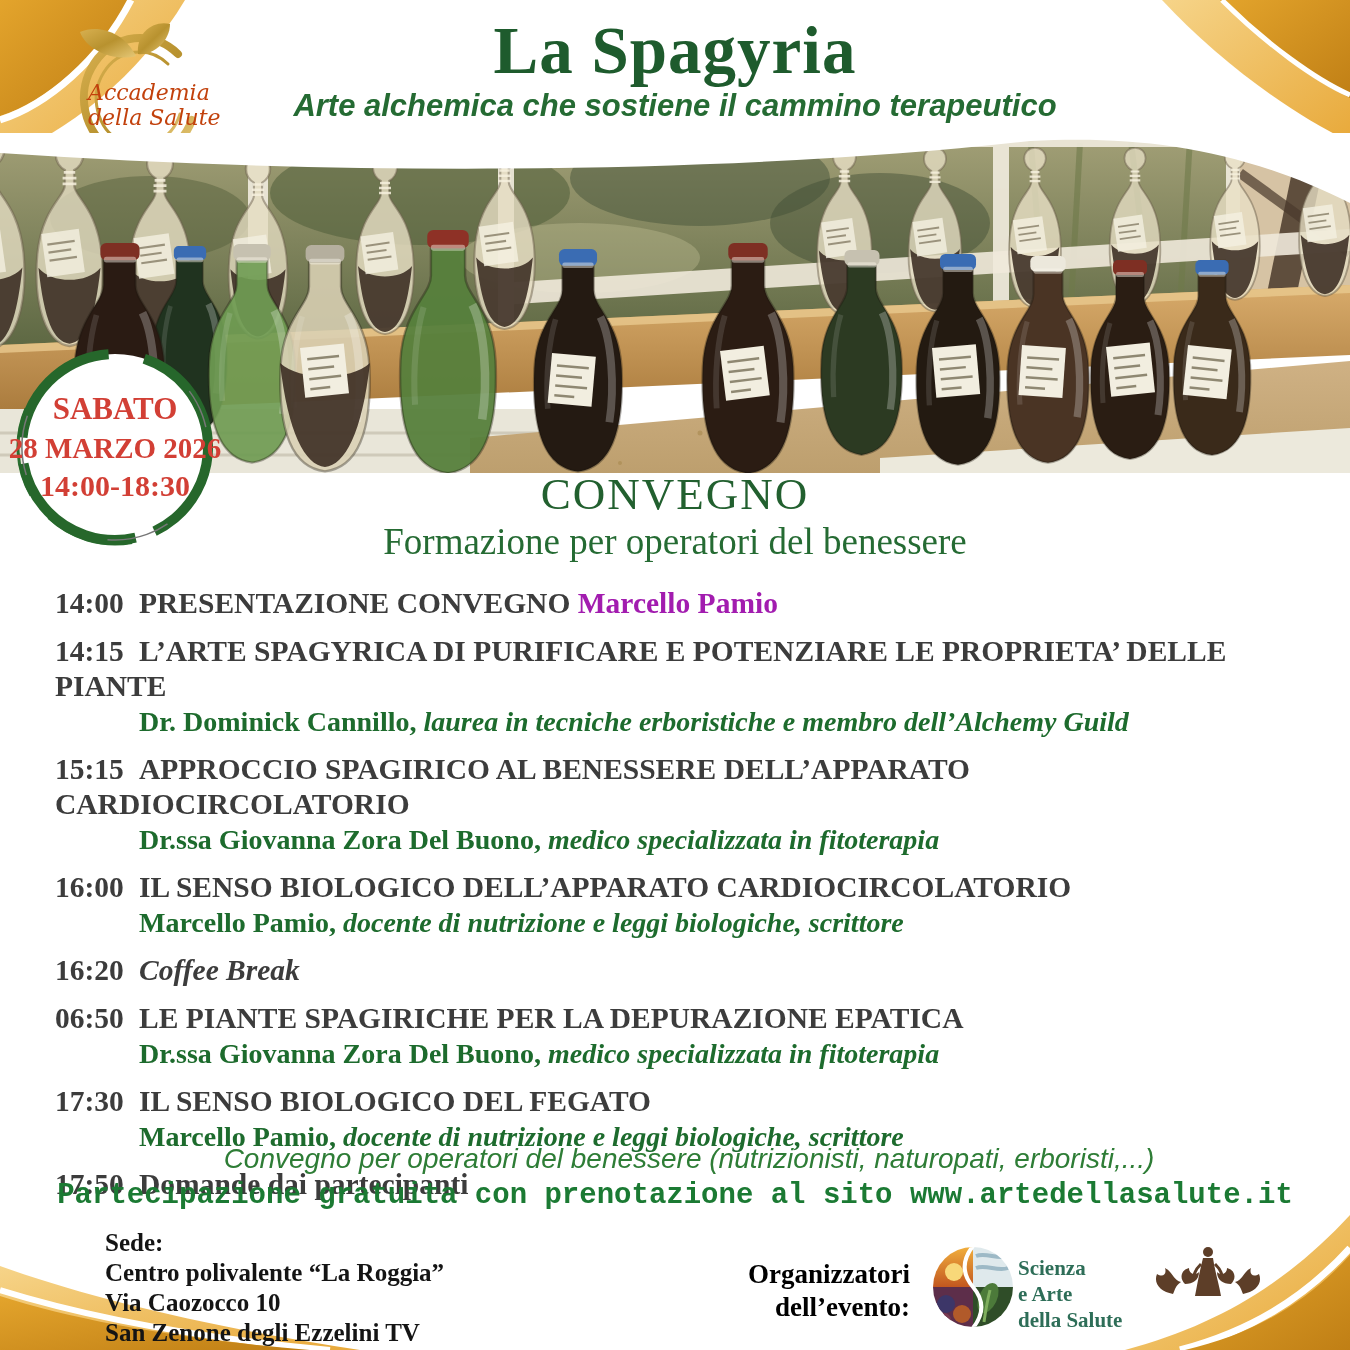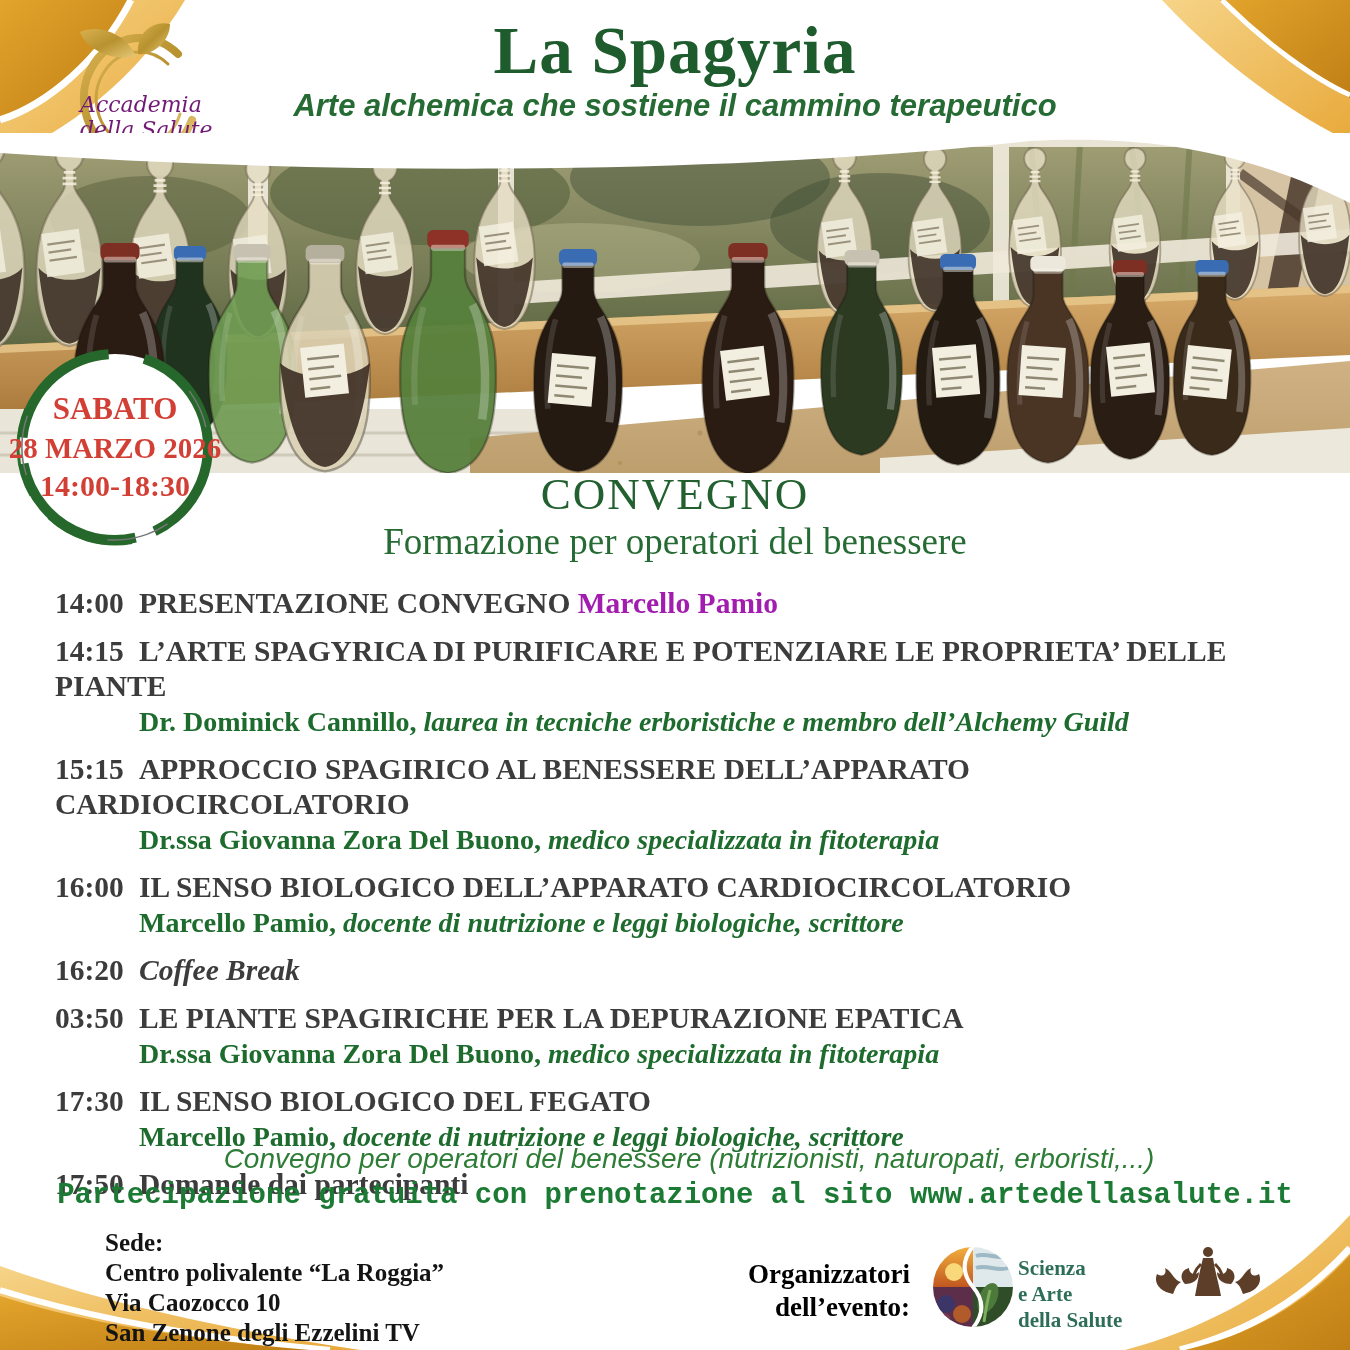--- a/index.html
+++ b/index.html
@@ -4,22 +4,22 @@
 <style>
   html,body{margin:0;padding:0;background:#888;}
   .page{position:relative;width:1350px;height:1350px;margin:0 auto;background:#ffffff;overflow:hidden;
         font-family:"Liberation Serif",serif;}
   .abs{position:absolute;}
 
   
   .title{left:0;right:0;top:12px;text-align:center;font-size:67px;font-weight:600;color:#1e5b2d;letter-spacing:1px;}
   .subtitle{left:0;right:0;top:88px;text-align:center;font-size:31px;font-style:italic;font-weight:600;
             color:#256b33;font-family:"Liberation Sans",sans-serif;}
-  .logo-text{left:80px;top:80px;width:160px;color:#701a75;font-style:italic;font-size:22px;line-height:25px;
-             font-family:"DejaVu Serif",serif;margin-top:12px;}
+  .logo-text{left:88px;top:80px;width:160px;color:#c2410c;font-style:italic;font-size:22px;line-height:25px;
+             font-family:"DejaVu Serif",serif;}
 
   
   .badge-wrap{left:8px;top:340px;width:214px;height:214px;}
   .badge-text{left:8px;top:340px;width:214px;height:214px;display:flex;flex-direction:column;align-items:center;
               justify-content:center;text-align:center;color:#d23f35;font-weight:700;}
   .badge-day{font-size:31px;line-height:38px;}
   .badge-date{font-size:29px;line-height:40px;}
   .badge-time{font-size:30px;line-height:36px;}
 
   
@@ -307,21 +307,21 @@
       </div>
       <div class="sch-item">
         <div class="sch-line1">
           <span class="sch-time">16:20</span><span class="sch-title" style="font-style: italic;">Coffee Break</span>
           
         </div>
 
       </div>
       <div class="sch-item">
         <div class="sch-line1">
-          <span class="sch-time">03:50</span><span class="sch-title">LE PIANTE SPAGIRICHE PER LA DEPURAZIONE EPATICA</span>
+          <span class="sch-time">06:50</span><span class="sch-title">LE PIANTE SPAGIRICHE PER LA DEPURAZIONE EPATICA</span>
           
         </div>
         <div class="sch-speaker">
           <span class="sp-bold">Dr.ssa Giovanna Zora Del Buono,</span><span class="sp-italic"> medico specializzata in fitoterapia</span>
         </div>
       </div>
       <div class="sch-item">
         <div class="sch-line1">
           <span class="sch-time">17:30</span><span class="sch-title">IL SENSO BIOLOGICO DEL FEGATO</span>
           

